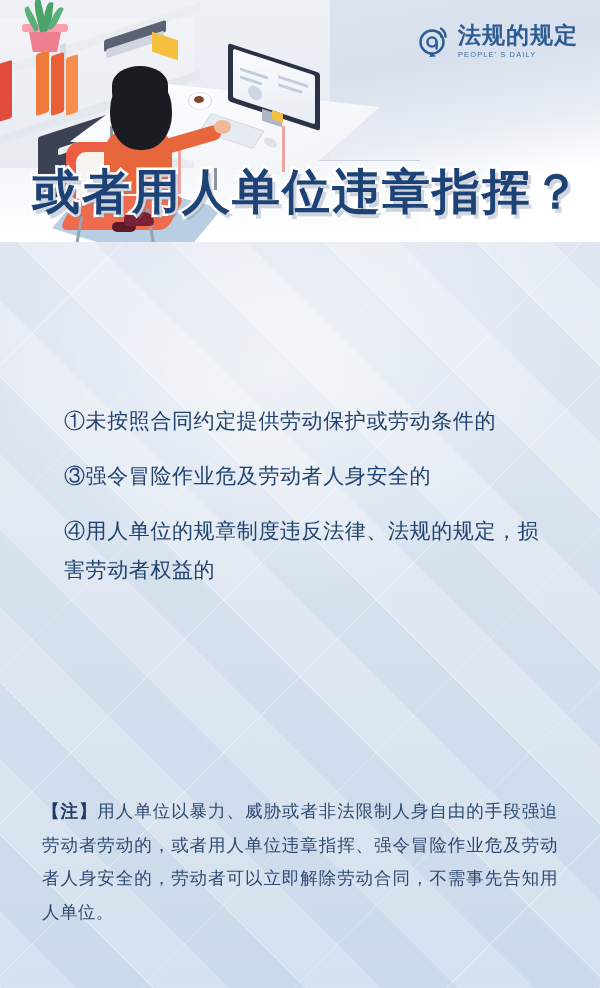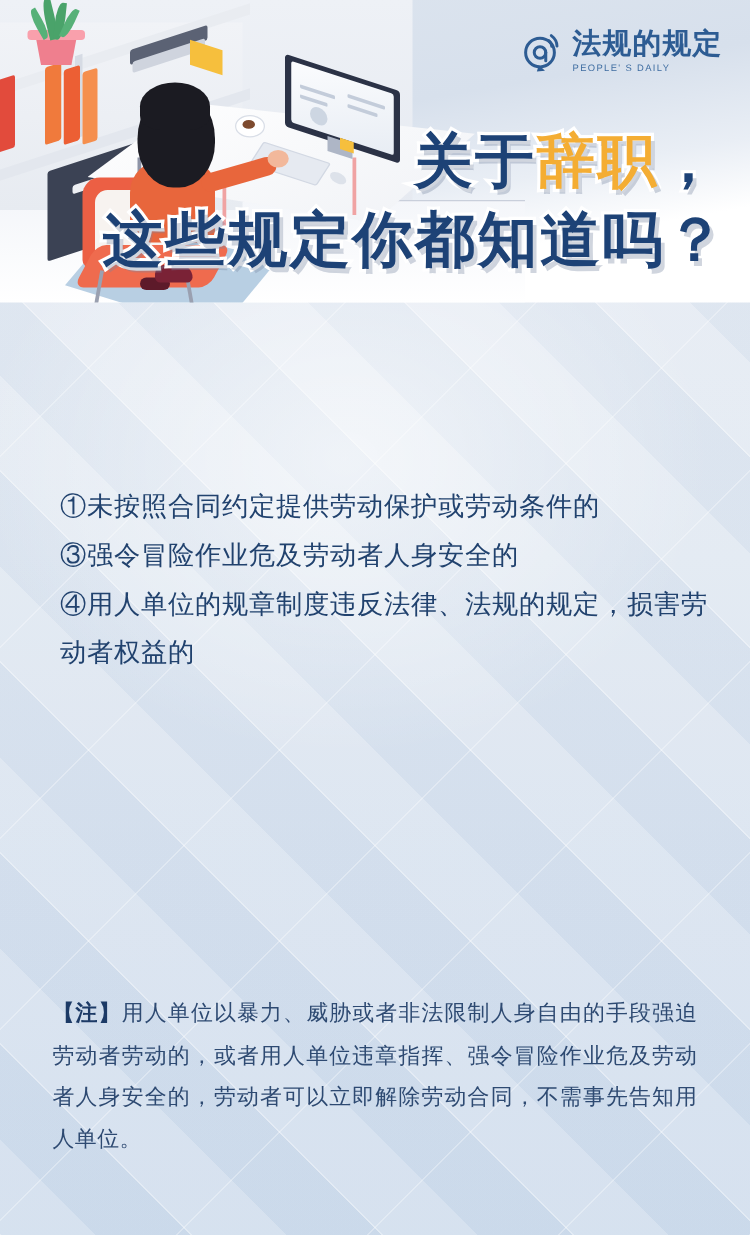--- a/index.html
+++ b/index.html
@@ -147,21 +147,21 @@
     font-weight:bold;font-size:28px;line-height:1.42;color:#1e4074;letter-spacing:1px;
   }
   #heading .num{color:#f2b23c;font-size:33px;}
 
   
   #list{
     position:absolute;left:48px;top:386px;width:520px;
     font-family:"DejaVu Serif","Liberation Serif",serif;
     font-size:21px;line-height:1.85;color:#21426e;letter-spacing:.6px;
   }
-  .list-item{margin:0;}
+  .list-item{margin:16px;}
   .list-item .cont{display:block;}
 
   
   #note{
     position:absolute;left:42px;top:795px;width:516px;
     font-family:"DejaVu Serif","Liberation Serif",serif;
     font-size:17.5px;line-height:1.92;color:#2e4a72;text-align:justify;letter-spacing:.4px;
   }
   #note .lead{font-weight:bold;color:#1c3a66;}
 
@@ -265,26 +265,23 @@
           <path d="M22 7.5 q2.4 2 2.4 4.6" fill="none" stroke="#2d5c93" stroke-width="2.3" stroke-linecap="round"></path>
           <path d="M14 27 l5 4.5 l-6.5 .6 z" fill="#2d5c93"></path>
         </svg>
       </div>
       <div id="pd-text-wrap">
         <div id="pd-cn">法规的规定</div>
         <div id="pd-en">PEOPLE' S DAILY</div>
       </div>
     </div>
 
-    <div id="title-line1" class="big-title">
-      <span>关于</span><span class="accent">辞职</span><span>，</span>
-    </div>
-  </div>
-
-  <div id="title-line2" class="big-title">这些规定你都知道吗？</div>
+  </div>
+
+  <div id="title-line2" class="big-title">或者用人单位违章指挥？</div>
 
 
   <div id="list">
     <div class="list-item">
       <span class="cont"><span>①</span><span>未按照合同约定提供劳动保护或劳动条件的</span></span>
     </div>
     <div class="list-item">
       <span class="cont"><span>③</span><span>强令冒险作业危及劳动者人身安全的</span></span>
     </div>
     <div class="list-item">

